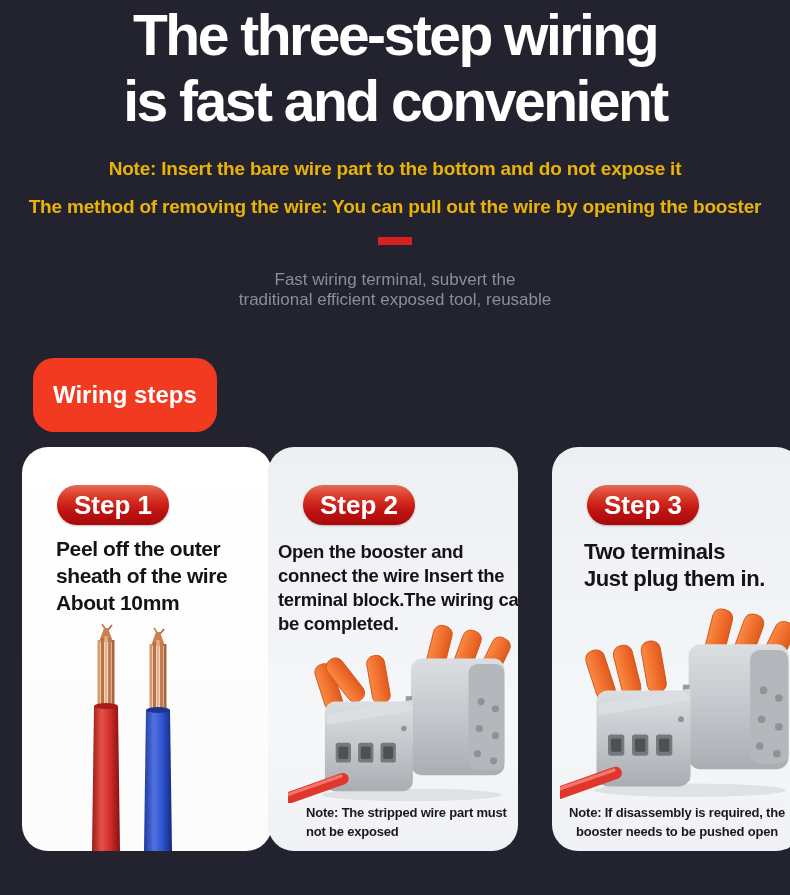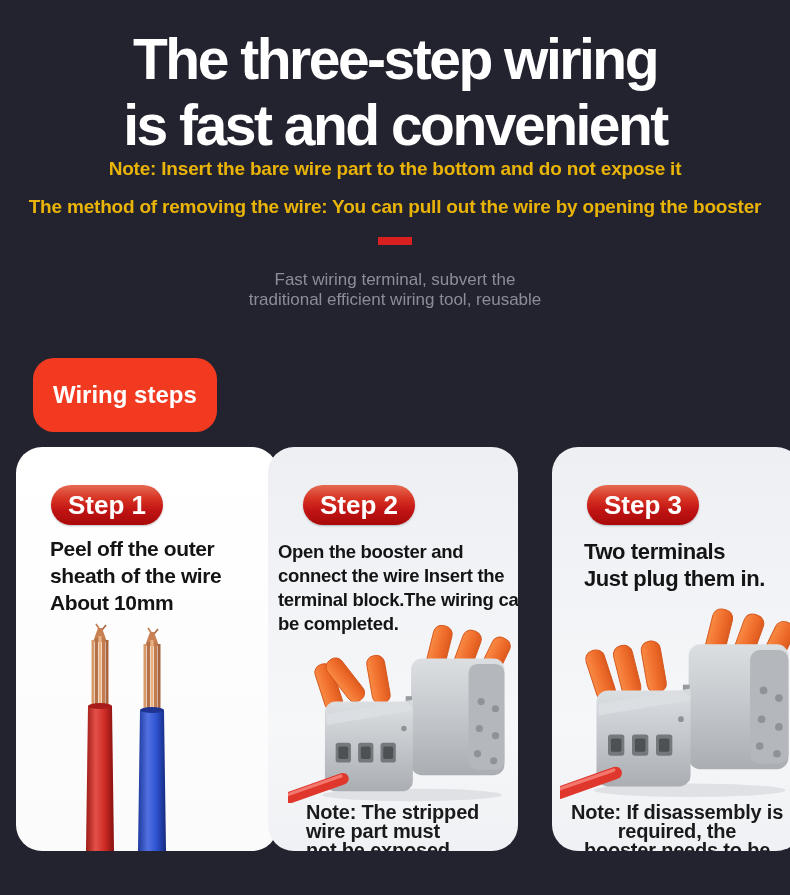--- a/index.html
+++ b/index.html
@@ -2,50 +2,50 @@
 <html><head>
 <meta charset="utf-8">
 <style>
   html,body{margin:0;padding:0;background:#22232e;}
   .stage{
     position:relative;width:790px;height:895px;overflow:hidden;
     background:#22232e;font-family:"Liberation Sans",sans-serif;
     -webkit-font-smoothing:antialiased;
   }
   
-  .title{position:absolute;top:2px;left:0;width:790px;text-align:center;color:#ffffff;margin-top:24px;}
+  .title{position:absolute;top:2px;left:0;width:790px;text-align:center;color:#ffffff;}
   .title div{font-size:57px;line-height:66px;font-weight:700;letter-spacing:-2.5px;}
   .hnote{position:absolute;left:0;width:790px;text-align:center;color:#eab308;
          font-weight:700;font-size:19px;letter-spacing:-.2px;white-space:nowrap;}
   .hnote1{top:158px;}
   .hnote2{top:196px;}
   .divider{position:absolute;top:237px;left:50%;transform:translateX(-50%);
            width:34px;height:8px;background:#d92020;}
   .tagline{position:absolute;top:270px;left:0;width:790px;text-align:center;
            color:#8b8e96;font-size:17px;line-height:20px;font-weight:400;}
   
   .section-badge{position:absolute;left:33px;top:358px;height:40px;line-height:40px;
                  padding:17px 20px;border-radius:21px;background:#f13a20;
                  color:#ffffff;font-size:24px;font-weight:700;}
   
   .card{position:absolute;top:447px;width:250px;height:404px;border-radius:26px;overflow:hidden;}
-  .card1{left:16px; background:linear-gradient(180deg,#ffffff 0%,#fbfbfc 100%);padding-left:12px;}
+  .card1{left:22px; background:linear-gradient(180deg,#ffffff 0%,#fbfbfc 100%);}
   .card2{left:268px;background:linear-gradient(180deg,#edeff3 0%,#f6f7f9 70%,#eff1f4 100%);}
   .card3{left:528px;background:linear-gradient(180deg,#edeff3 0%,#f6f7f9 70%,#eff1f4 100%);margin-left:24px;}
   .step-pill{position:absolute;left:35px;top:38px;width:112px;height:40px;border-radius:20px;
              background:linear-gradient(180deg,#e66a52 0%,#d63222 35%,#c01313 65%,#a80909 100%);
              color:#ffffff;font-size:26px;font-weight:700;text-align:center;line-height:40px;
              box-shadow:0 1px 2px rgba(0,0,0,.25);}
   .desc{position:absolute;color:#141414;font-weight:700;}
   .desc div{white-space:nowrap;}
   .desc-1{left:34px;top:88px;font-size:21px;line-height:27px;letter-spacing:-.4px;}
   .desc-2{left:10px;top:93px;font-size:18.5px;line-height:24px;letter-spacing:-.3px;}
   .desc-3{left:32px;top:91px;font-size:22px;line-height:27px;letter-spacing:-.4px;}
   .photo{position:absolute;}
-  .card-note{position:absolute;color:#1a1a1a;font-size:20px;line-height:19px;font-weight:700;letter-spacing:-.2px;}
+  .card-note{position:absolute;color:#1a1a1a;font-size:13px;line-height:19px;font-weight:700;letter-spacing:-.2px;}
   .note-2{left:38px;top:356px;text-align:left;}
   .note-3{left:0;top:356px;width:250px;text-align:center;}
 </style>
 </head>
 <body>
 
 <div class="stage">
 
   <svg width="0" height="0" style="position:absolute">
     <defs>
@@ -76,21 +76,21 @@
 
   <div class="title">
     <div>The three-step wiring</div>
     <div>is fast and convenient</div>
   </div>
   <div class="hnote hnote1">Note: Insert the bare wire part to the bottom and do not expose it</div>
   <div class="hnote hnote2">The method of removing the wire: You can pull out the wire by opening the booster</div>
   <div class="divider"></div>
   <div class="tagline">
     <div>Fast wiring terminal, subvert the</div>
-    <div>traditional efficient wiring tool, reusable</div>
+    <div>traditional efficient exposed tool, reusable</div>
   </div>
 
   <div class="section-badge">
     <span>Wiring steps</span>
   </div>
 
   <section class="card card1">
     <div class="step-pill">
       <span>Step 1</span>
     </div>

